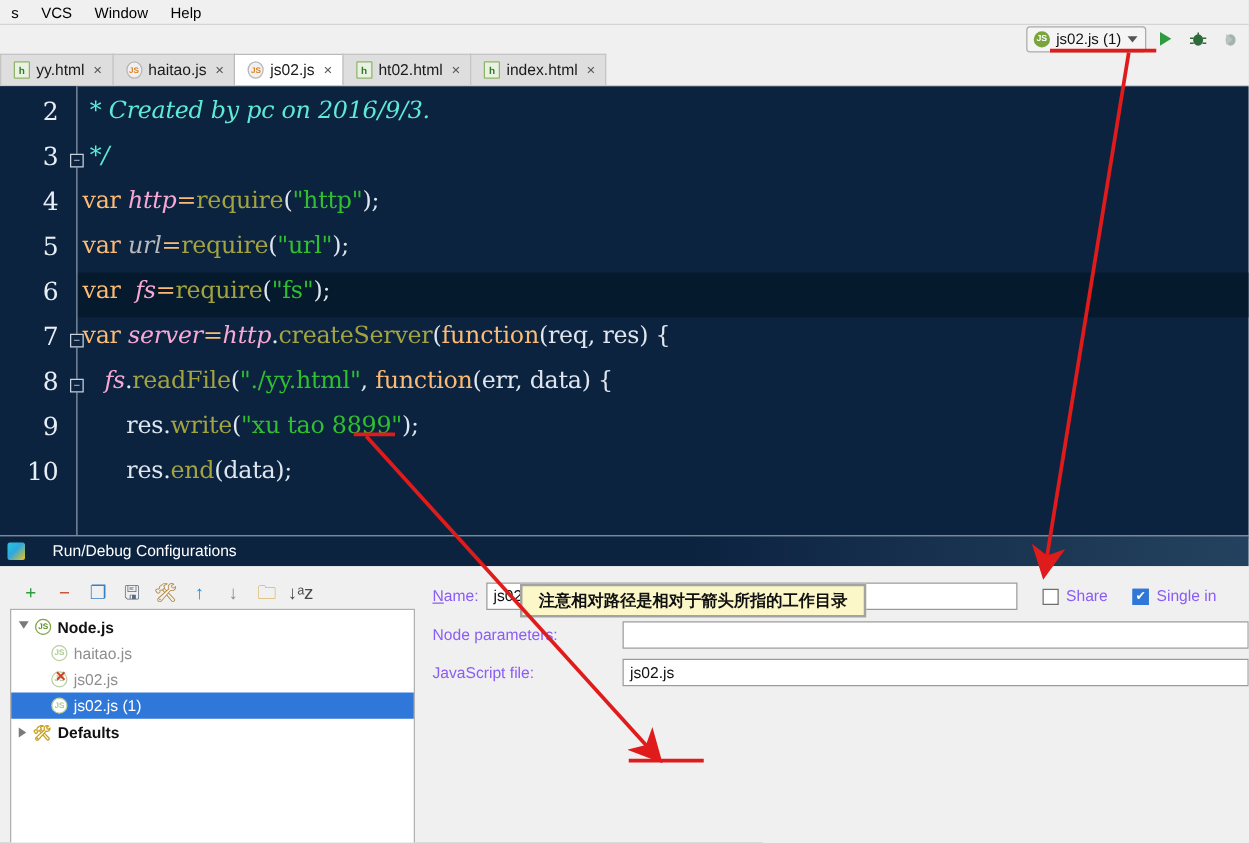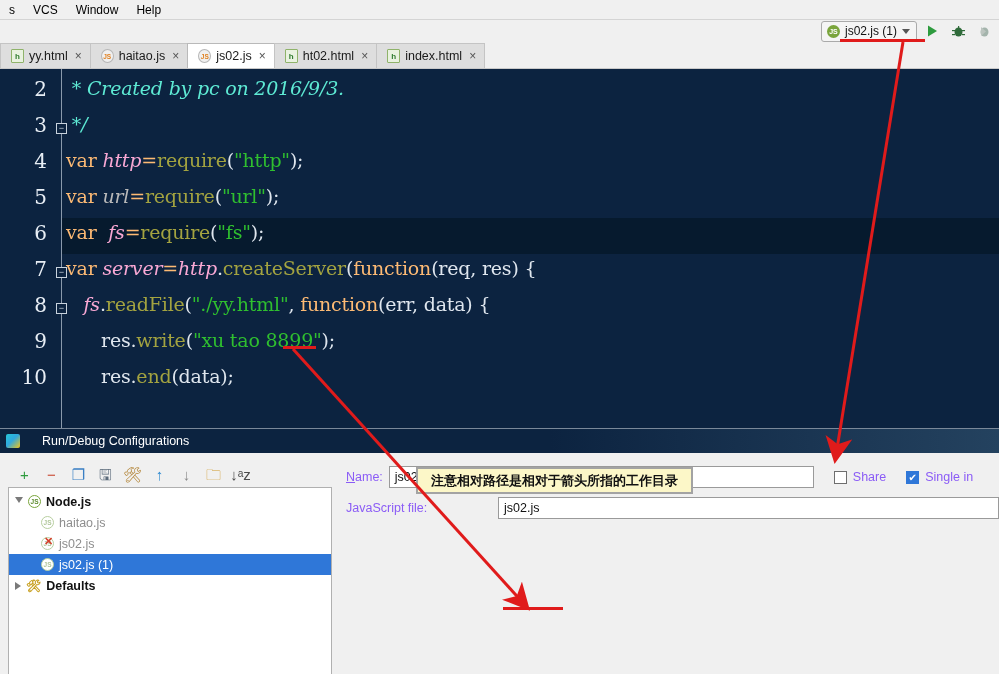--- a/index.html
+++ b/index.html
@@ -328,20 +328,24 @@
           </span>
           <span class="chk-wrap">
             <span class="chk on">✔</span>
             <span class="lbl">Single in</span>
           </span>
         </div>
 
 
         <div id="cfgFields">
             <div class="fieldrow">
+              <span class="lbl">Node parameters:</span>
+              <span class="txtbox"></span>
+            </div>
+            <div class="fieldrow">
               <span class="lbl">JavaScript file:</span>
               <span class="txtbox">js02.js</span>
             </div>
           </div>
       </div>
     </div>
   </div>
 
   <div class="note">注意相对路径是相对于箭头所指的工作目录</div>
 

